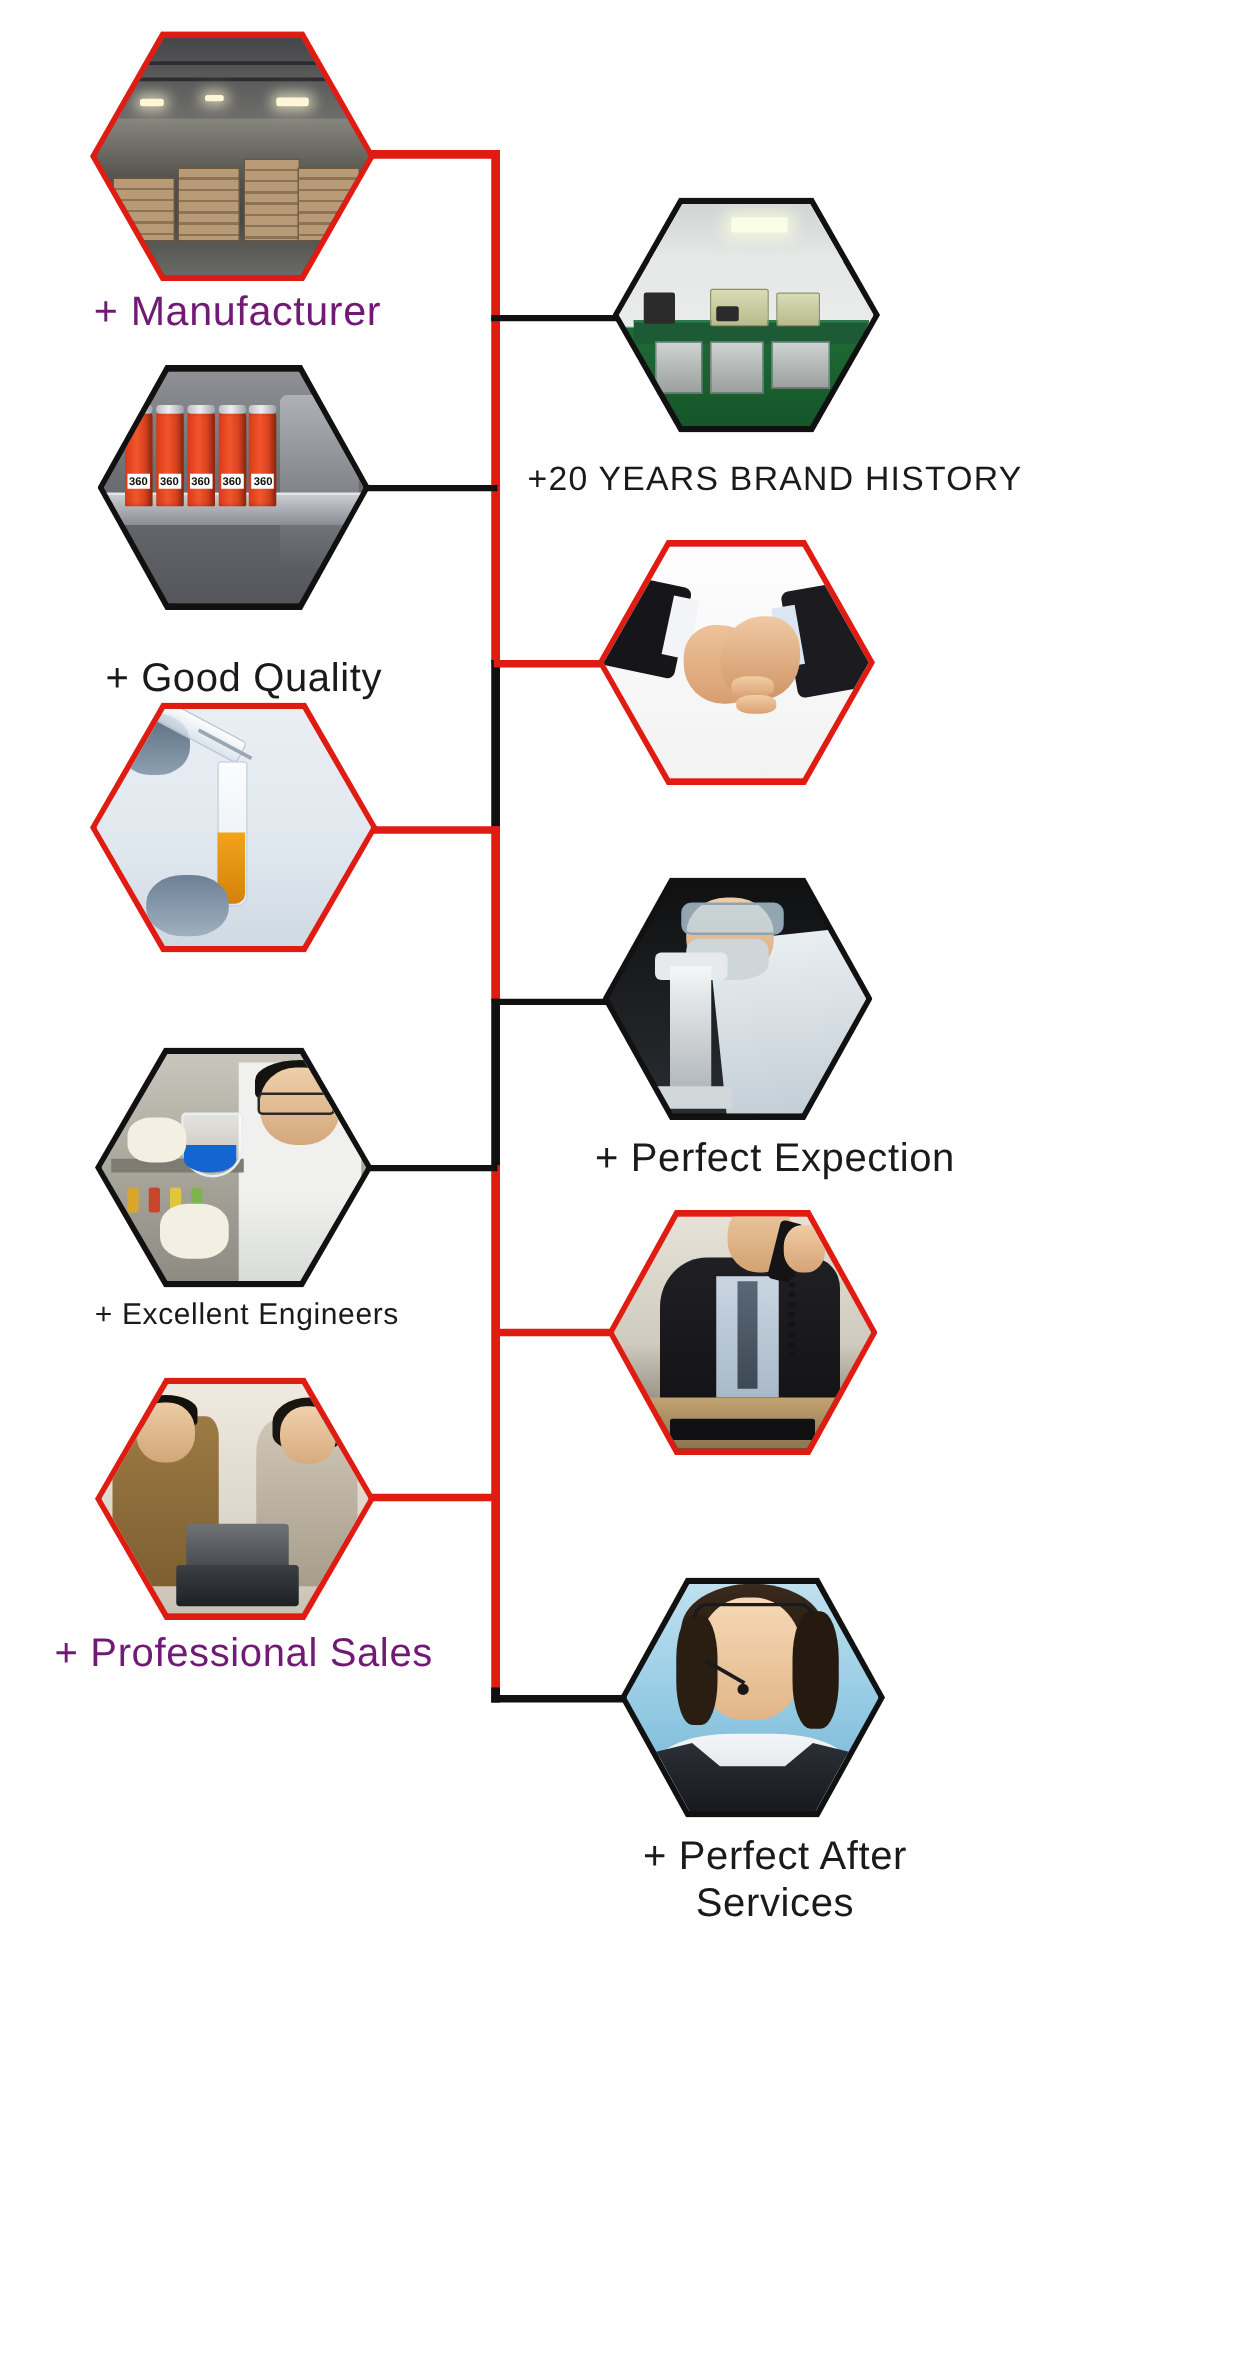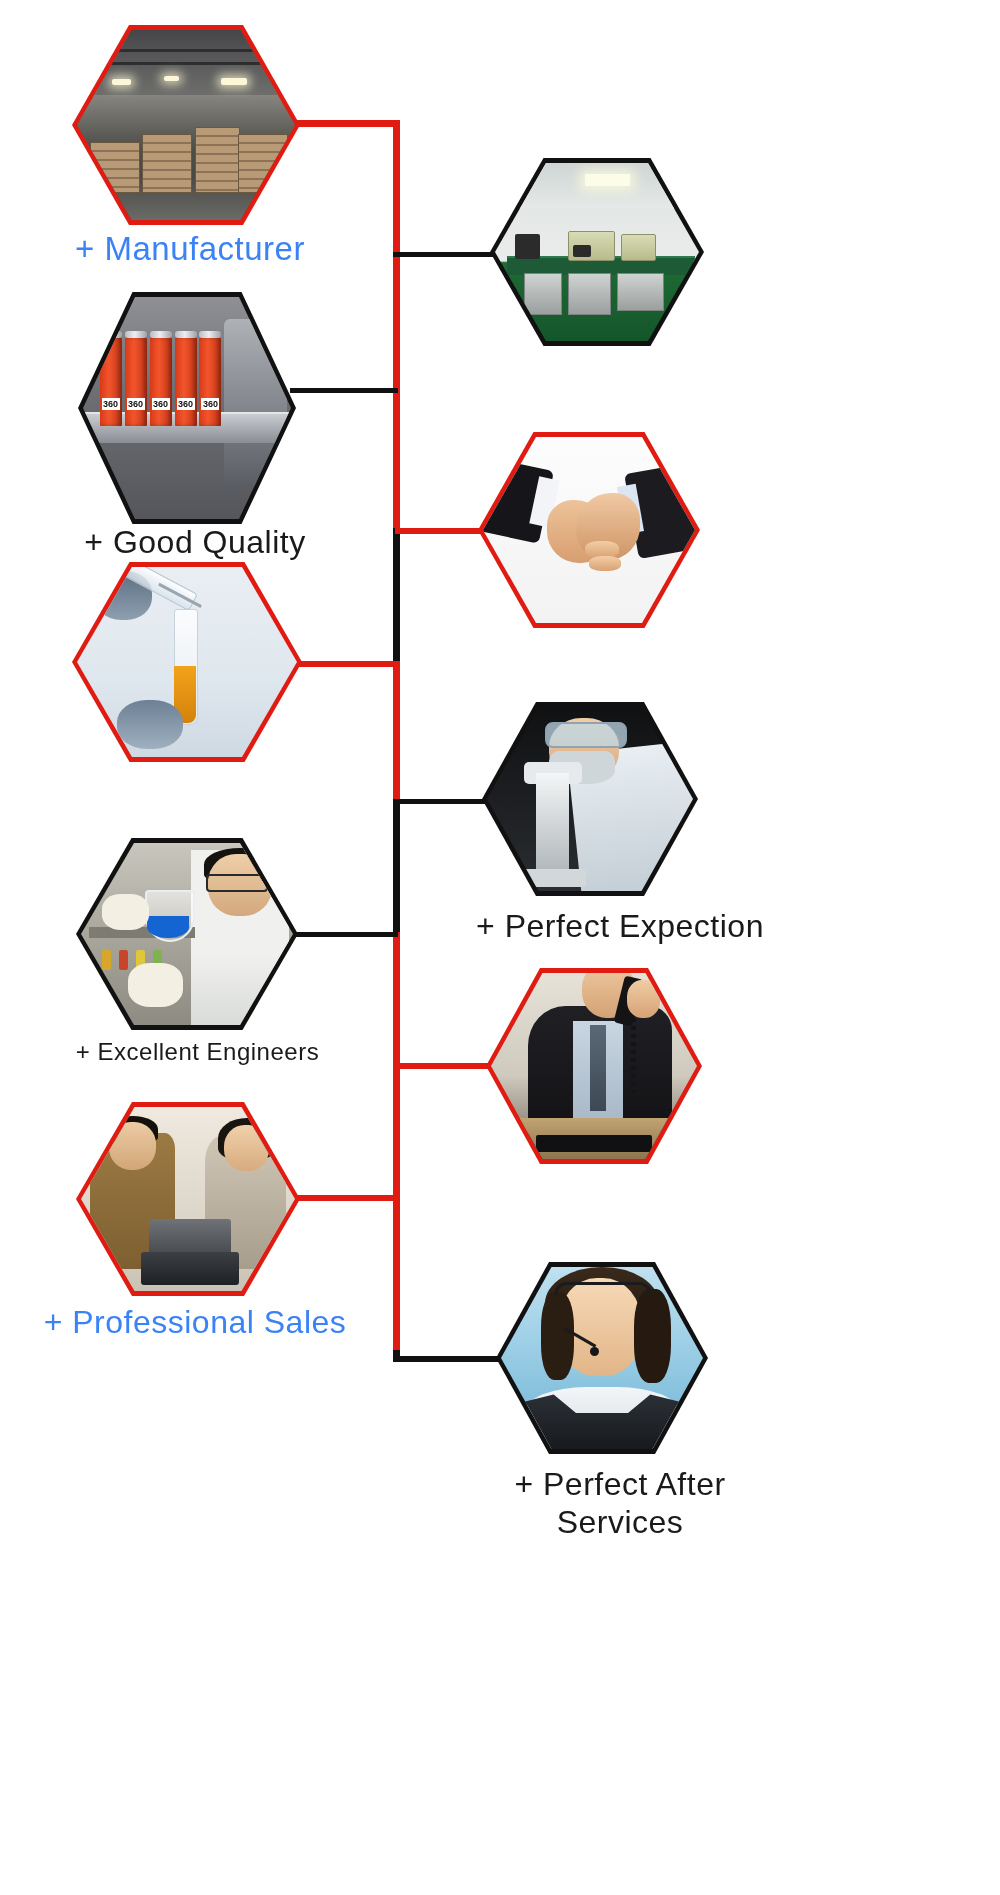--- a/index.html
+++ b/index.html
@@ -34,21 +34,21 @@
 
   
   .label{
     position:absolute;
     text-align:center;
     font-weight:400;
     letter-spacing:.5px;
     line-height:1.18;
     white-space:pre-line;
   }
-  .lbl-red{color:#3b82f6;}
+  .lbl-red{color:#701a75;}
   .lbl-black{color:#1a1a1a;}
 
   
   .scene{position:absolute;inset:0;}
 
   
   .sc-warehouse{background:linear-gradient(#5d5d59 0%,#6b6b66 30%,#8d8b84 31%,#4e4e4a 62%,#3f3f3c 100%);}
   .sc-warehouse .roof{position:absolute;left:0;top:0;width:100%;height:34%;
     background:linear-gradient(#46464a,#6e6e6c);}
   .sc-warehouse .beam{position:absolute;height:3px;background:#2e2e30;left:4%;right:4%;}
@@ -254,22 +254,23 @@
         <div class="cab" style="left:14%;top:62%;width:18%;height:22%;"></div>
         <div class="cab" style="left:36%;top:62%;width:20%;height:22%;"></div>
         <div class="cab" style="left:60%;top:62%;width:22%;height:20%;"></div>
         <div class="instr" style="left:36%;top:38%;width:22%;height:16%;"></div>
         <div class="instr" style="left:62%;top:40%;width:16%;height:14%;"></div>
         <div class="dark" style="left:38%;top:46%;width:9%;height:7%;"></div>
         <div class="dark" style="left:10%;top:40%;width:12%;height:14%;"></div>
       </div>
     </div>
   </div>
-
-  <div class="hex hex-outer" style="left:78px;top:292px;width:218px;height:232px;background:#111111;">
+  <div class="label lbl-black" style="left:410px;top:368px;width:420px;font-size:27px;letter-spacing:1px;">+20 YEARS BRAND HISTORY</div>
+
+  <div class="hex hex-outer" style="left:78px;top:292px;width:218px;height:196px;background:#111111;">
     <div class="hex-inner">
       <div class="ph scene sc-cans">
         <div class="mach"></div>
         <div class="belt"></div>
         <div class="can" style="left:8%;">
             <i>360</i>
           </div>
         <div class="can" style="left:20%;">
             <i>360</i>
           </div>

